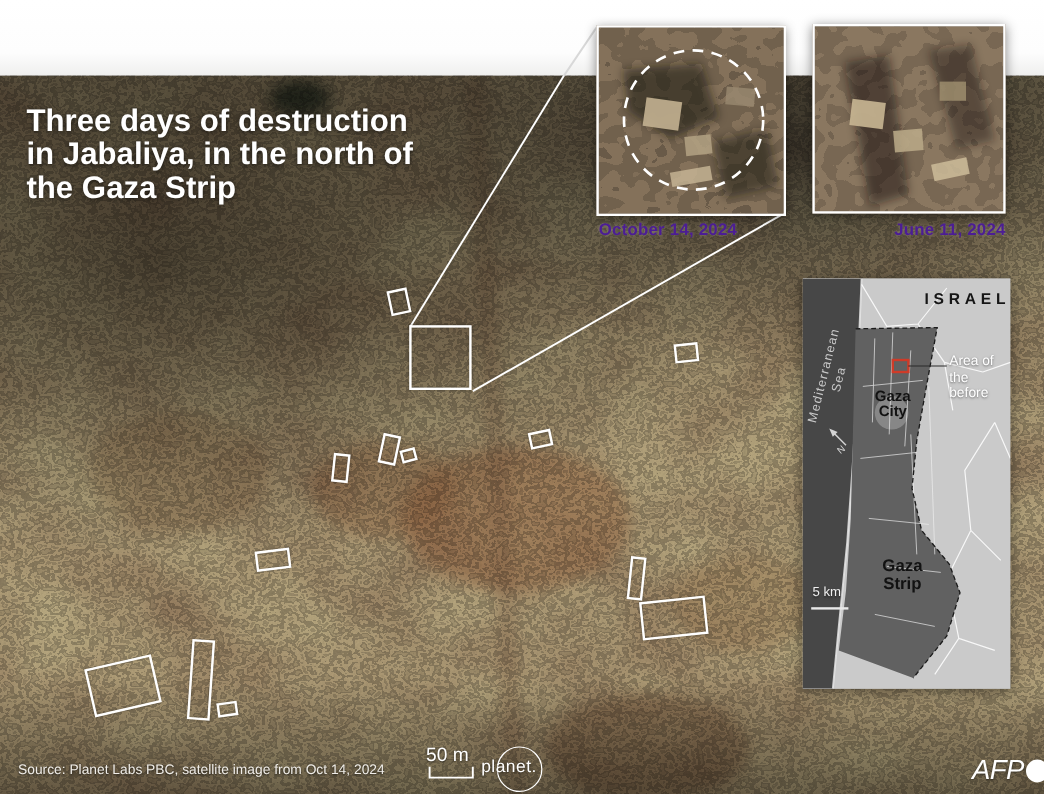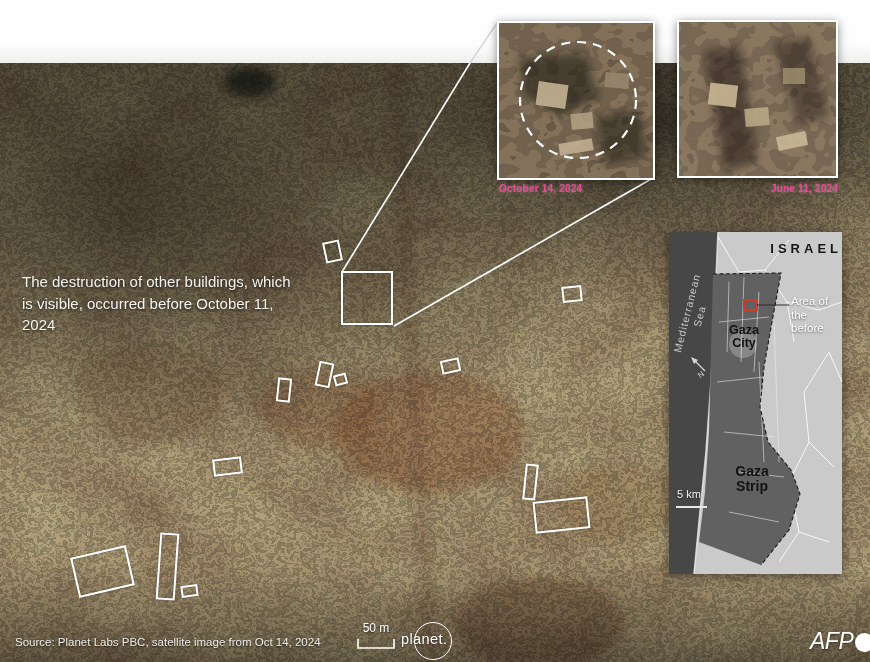--- a/index.html
+++ b/index.html
@@ -28,42 +28,42 @@
     white-space:pre-line;text-shadow:0 1px 3px rgba(0,0,0,.65);}
   .para.bold{top:197px;font-weight:700;}
   .para.reg{top:271px;font-weight:400;}
   
   .dbox{position:absolute;border:2px solid #fff;box-sizing:border-box;
     box-shadow:0 0 2px rgba(0,0,0,.35), inset 0 0 2px rgba(0,0,0,.3);}
   
   .inset{border:2px solid #fff;box-shadow:0 2px 9px rgba(0,0,0,.45);overflow:hidden;background:#6f5f4c;}
   .inset1{left:497px;top:21px;width:154px;height:155px;}
   .inset2{left:677px;top:20px;width:157px;height:154px;}
-  .inset-label{color:#ec4899;font-size:10px;font-weight:700;letter-spacing:.2px;
+  .inset-label{color:#4c1d95;font-size:14px;font-weight:700;letter-spacing:.2px;
     text-shadow:0 0 3px rgba(255,255,255,.28);}
   .label1{left:499px;top:183px;}
   .label2{left:672px;top:183px;width:166px;text-align:right;}
   
   .minimap{left:669px;top:232px;width:173px;height:342px;background:#cacaca;
     box-shadow:0 2px 12px rgba(0,0,0,.5);overflow:hidden;}
   .mm-label{position:absolute;white-space:pre-line;}
   .mm-israel{left:0;top:9px;width:173px;text-align:right;font-size:13px;font-weight:700;
     letter-spacing:4px;color:#161616;padding-left:32px;width:141px;}
   .mm-sea{left:-24px;top:70px;width:96px;text-align:center;font-size:10.5px;line-height:12.5px;
     color:#c9c9c9;letter-spacing:1px;transform:rotate(-76deg);}
   .mm-city{left:50px;top:92px;width:50px;text-align:center;font-size:12.5px;line-height:13px;
     font-weight:700;color:#121212;}
   .mm-area{left:122px;top:63px;font-size:11.5px;line-height:13.5px;color:#ffffff;
     text-shadow:0 1px 2px rgba(0,0,0,.5);}
   .mm-strip{left:54px;top:232px;width:58px;text-align:center;font-size:14px;line-height:15px;
     font-weight:700;color:#121212;}
   .mm-scale{left:8px;top:256px;font-size:11px;color:#efefef;text-shadow:0 1px 2px rgba(0,0,0,.5);}
   
   .source{left:15px;top:636px;font-size:11.5px;color:#f0ede8;text-shadow:0 1px 2px rgba(0,0,0,.7);}
-  .scalebar-label{left:355px;top:621px;width:42px;text-align:center;font-size:12px;color:#fff;
+  .scalebar-label{left:355px;top:621px;width:42px;font-size:16px;color:#fff;
     text-shadow:0 1px 2px rgba(0,0,0,.6);}
   .planet-word{left:401px;top:631px;font-size:14.5px;color:#fff;letter-spacing:.4px;
     text-shadow:0 1px 2px rgba(0,0,0,.5);}
   .planet-ring{left:414px;top:622px;width:36px;height:36px;border:1.6px solid #fff;border-radius:50%;}
   .afp{left:810px;top:628px;display:flex;align-items:center;}
   .afp-text{color:#fff;font-size:23px;font-weight:400;font-style:italic;letter-spacing:-.5px;
     text-shadow:0 1px 2px rgba(0,0,0,.5);}
   .afp-dot{width:19px;height:19px;background:#fff;border-radius:50%;margin-left:2px;margin-top:2px;}
   svg{display:block;}
   .lines-layer{left:0;top:0;width:870px;height:662px;pointer-events:none;}
@@ -143,23 +143,23 @@
       <div class="dbox" style="left: 334px; top: 374px; width: 13px; height: 11px; border-width: 2px; border-color: rgb(255, 255, 255); transform: rotate(-15deg);"></div>
       <div class="dbox" style="left: 441px; top: 359px; width: 19px; height: 14px; border-width: 2px; border-color: rgb(255, 255, 255); transform: rotate(-12deg);"></div>
       <div class="dbox" style="left: 213px; top: 458px; width: 29px; height: 17px; border-width: 2px; border-color: rgb(255, 255, 255); transform: rotate(-7deg);"></div>
       <div class="dbox" style="left: 524px; top: 464px; width: 13px; height: 36px; border-width: 2px; border-color: rgb(255, 255, 255); transform: rotate(6deg);"></div>
       <div class="dbox" style="left: 534px; top: 499px; width: 55px; height: 32px; border-width: 2px; border-color: rgb(255, 255, 255); transform: rotate(-6deg);"></div>
       <div class="dbox" style="left: 74px; top: 551px; width: 57px; height: 41px; border-width: 2px; border-color: rgb(255, 255, 255); transform: rotate(-13deg);"></div>
       <div class="dbox" style="left: 158px; top: 533px; width: 19px; height: 67px; border-width: 2px; border-color: rgb(255, 255, 255); transform: rotate(4deg);"></div>
       <div class="dbox" style="left: 181px; top: 585px; width: 17px; height: 12px; border-width: 2px; border-color: rgb(255, 255, 255); transform: rotate(-8deg);"></div>
     </div>
 
-  <div class="abs para reg">The destruction of other buildings, which
-is visible, occurred before October 11,
-2024</div>
+  <div class="abs title">Three days of destruction
+in Jabaliya, in the north of
+the Gaza Strip</div>
 
   <div class="abs inset inset1">
     <svg width="154" height="155" viewBox="0 0 154 155">
       <defs>
         <filter id="blA" x="0" y="0" width="100%" height="100%">
           <feTurbulence type="fractalNoise" baseFrequency="0.05 0.062" numOctaves="2" seed="9"></feTurbulence>
           <feColorMatrix type="saturate" values="0"></feColorMatrix>
           <feComponentTransfer>
             <feFuncR type="discrete" tableValues="0.3 0.85 0.5 1 0.35 0.7"></feFuncR>
             <feFuncG type="discrete" tableValues="0.3 0.85 0.5 1 0.35 0.7"></feFuncG>

